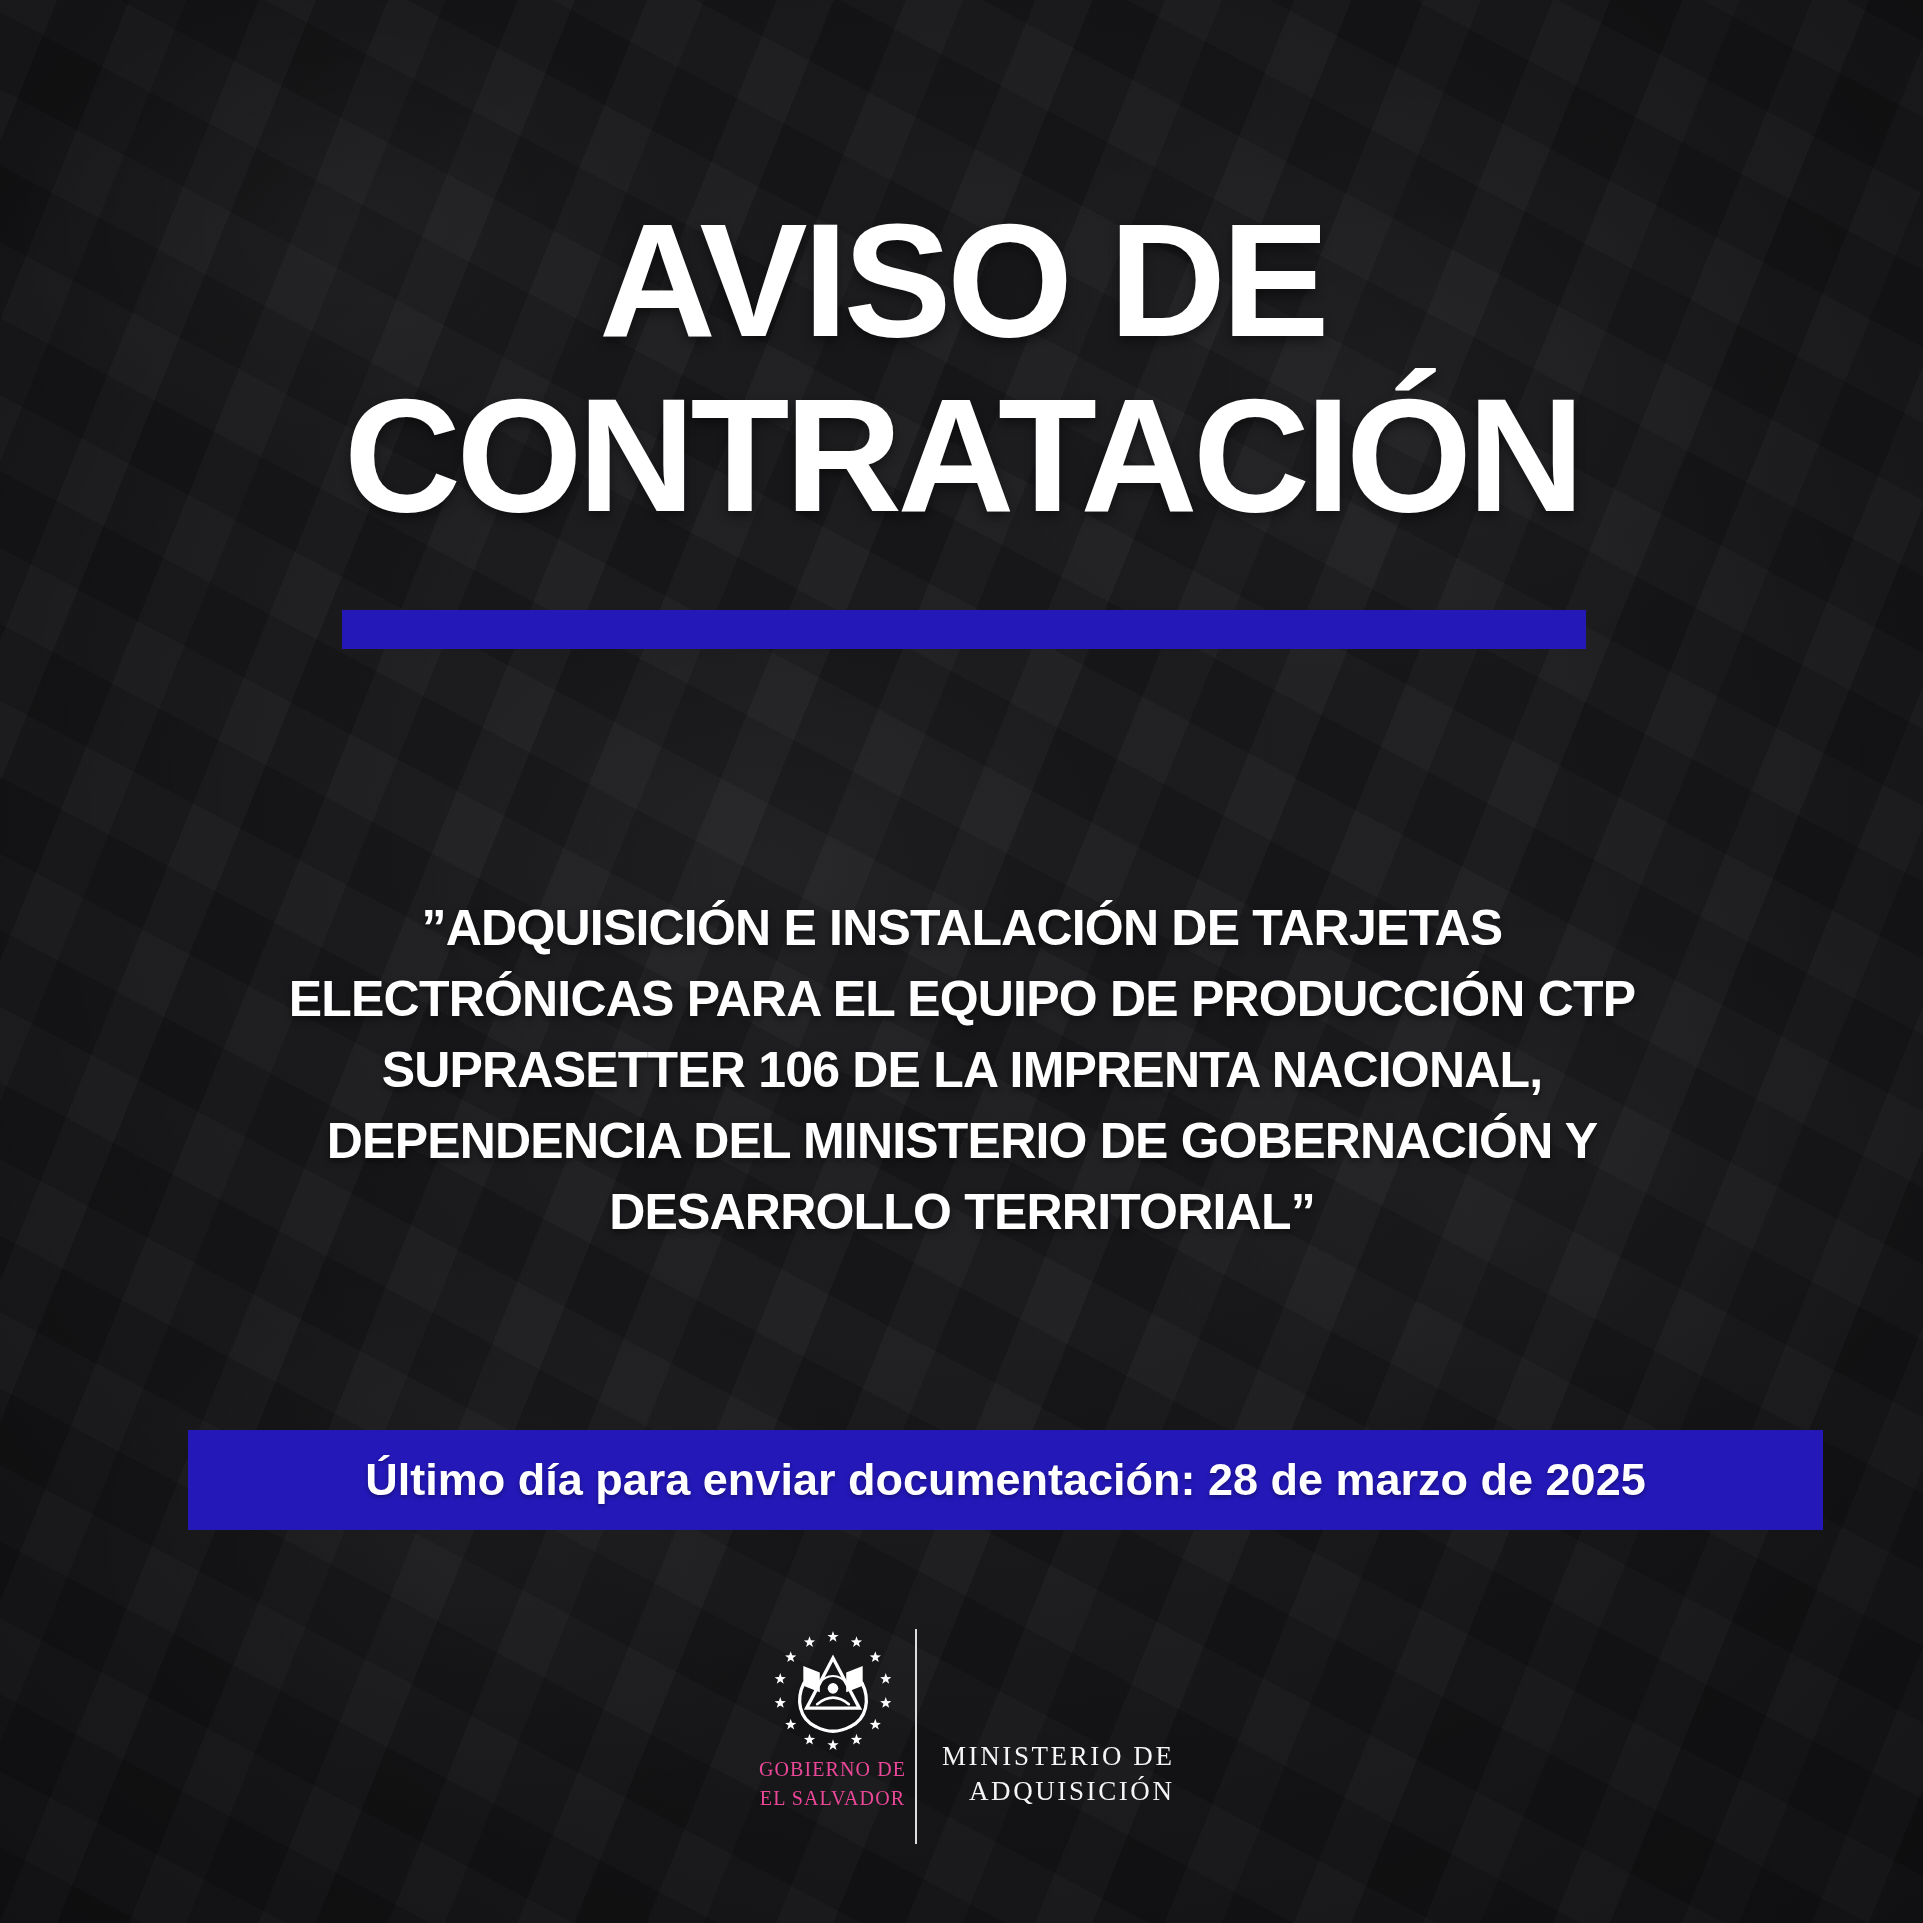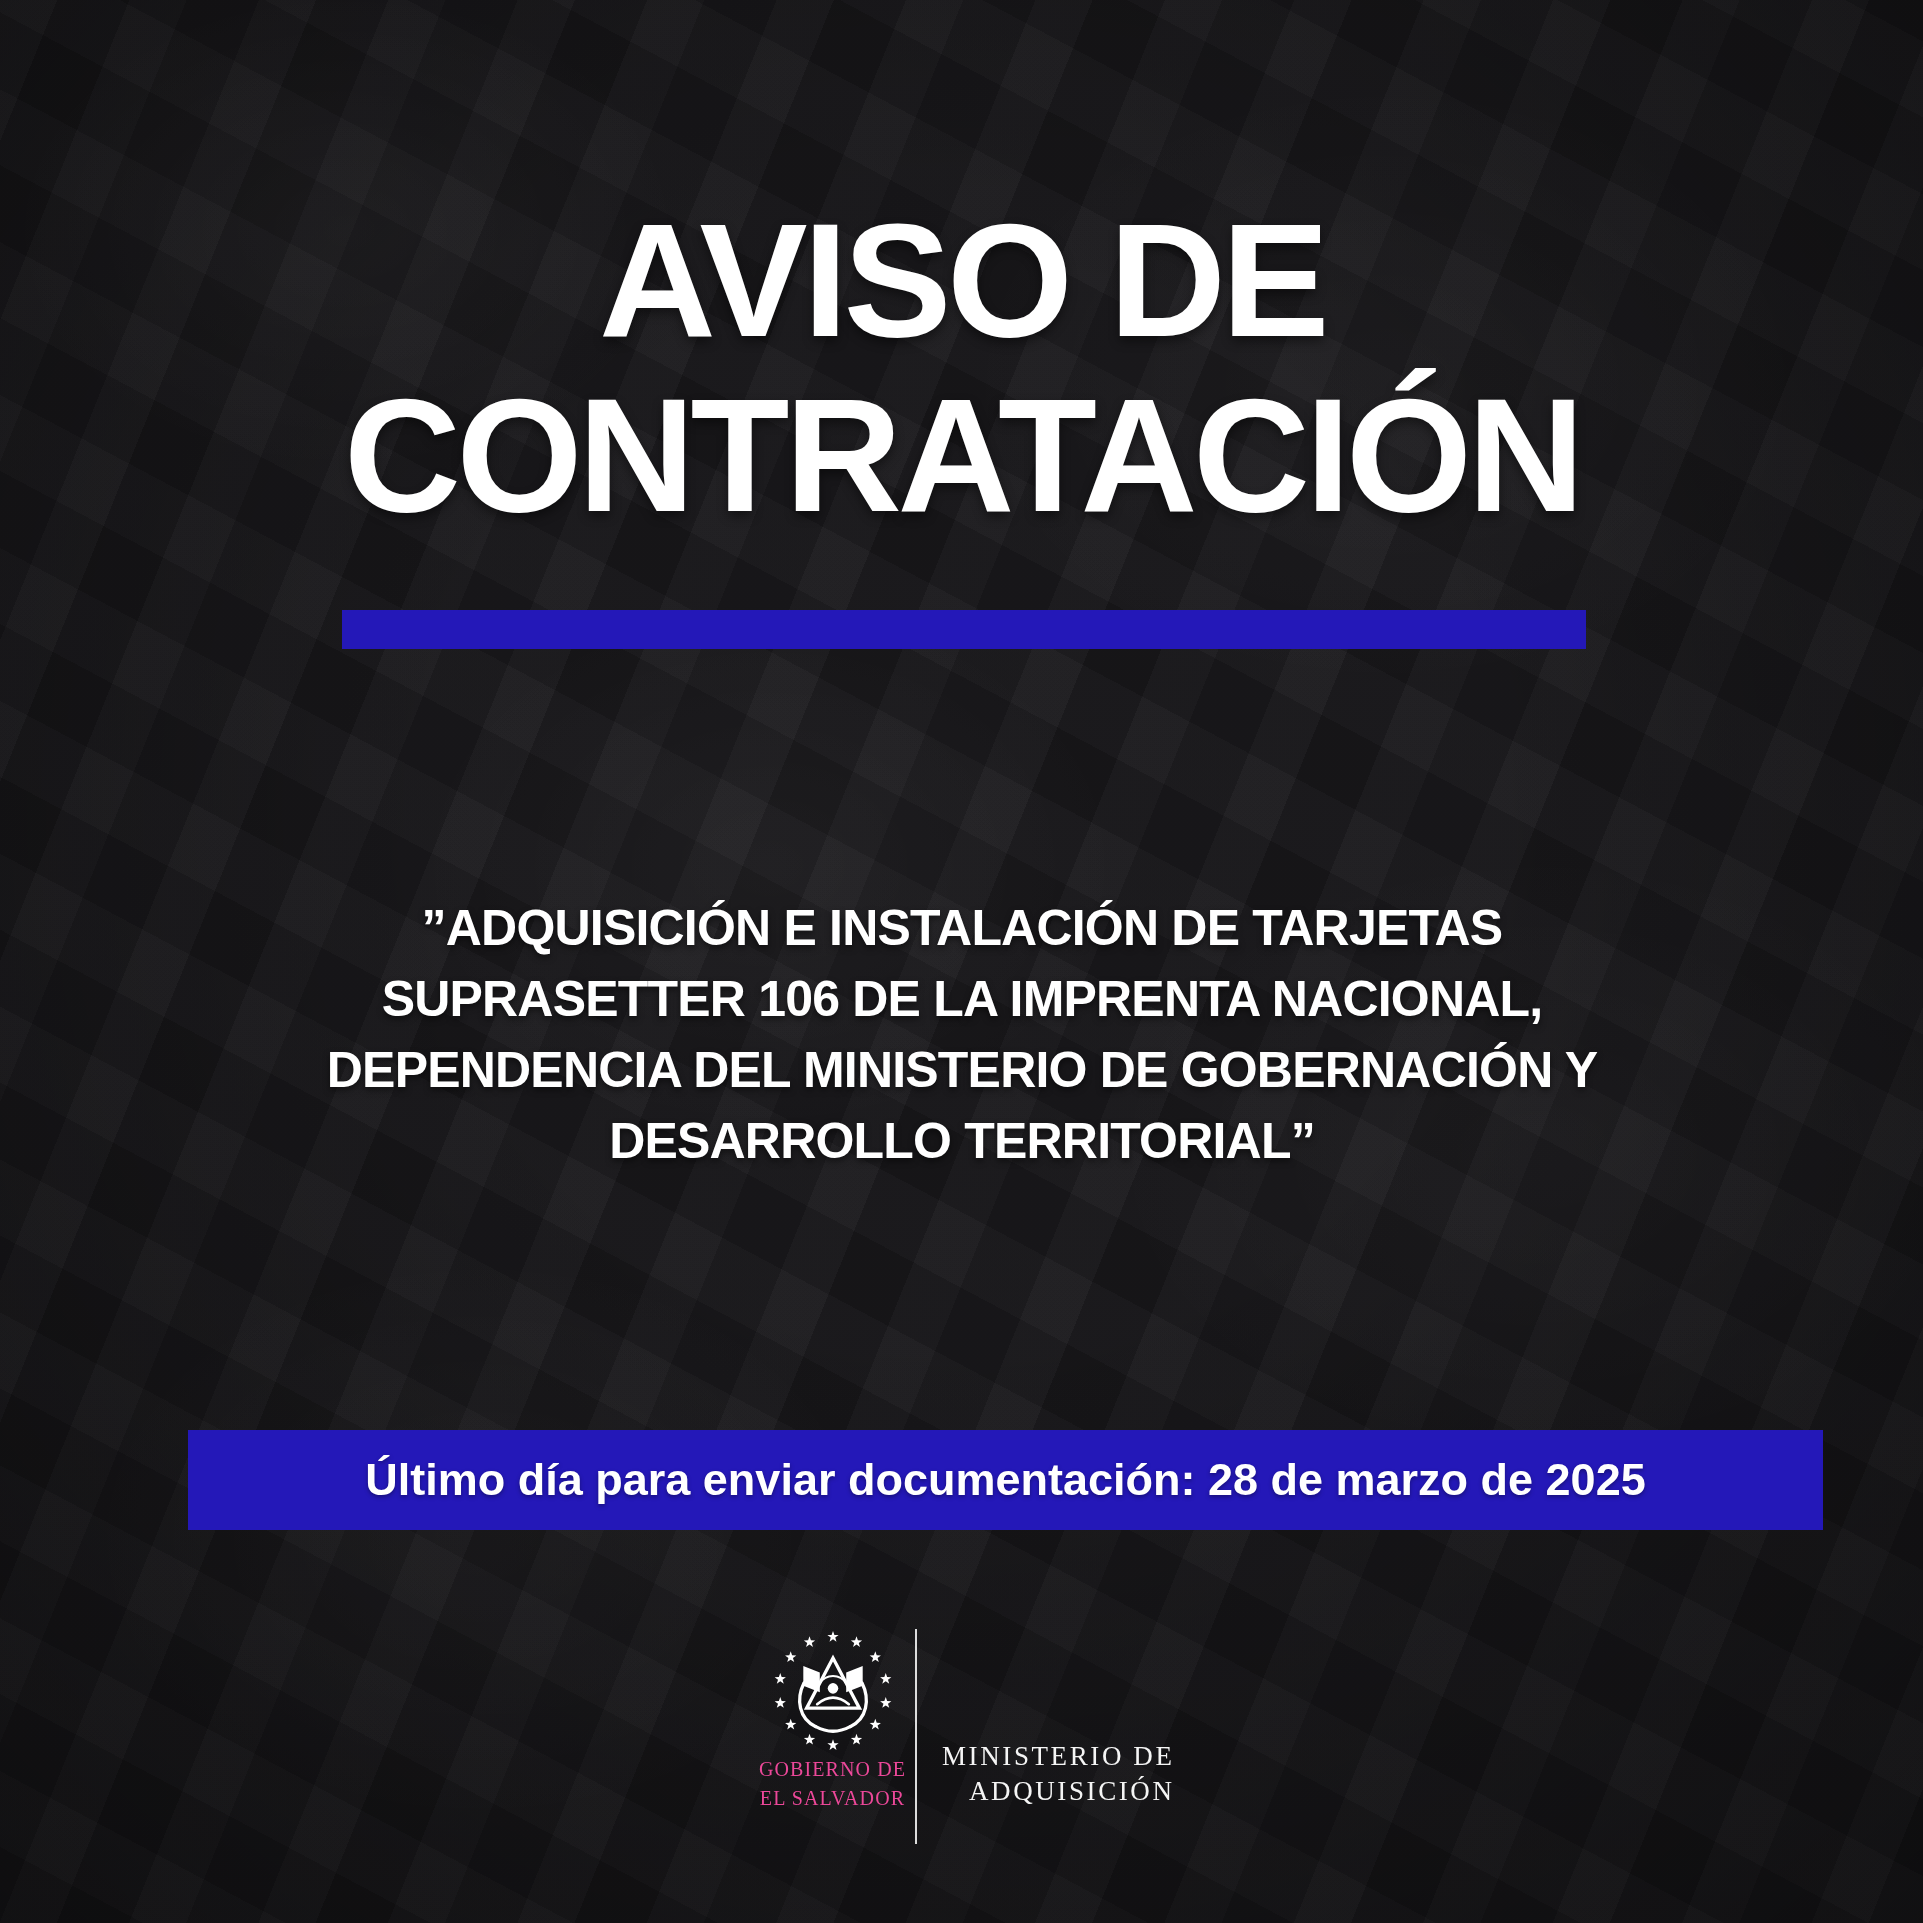--- a/index.html
+++ b/index.html
@@ -152,20 +152,21 @@
 
   <div class="title-block">
     <div class="line">AVISO DE</div>
     <div class="line">CONTRATACIÓN</div>
   </div>
 
   <div class="divider-bar"></div>
 
   <div class="body-block">
     <div class="line">”ADQUISICIÓN E INSTALACIÓN DE TARJETAS</div>
+    <div class="line">ELECTRÓNICAS PARA EL EQUIPO DE PRODUCCIÓN CTP</div>
     <div class="line">SUPRASETTER 106 DE LA IMPRENTA NACIONAL,</div>
     <div class="line">DEPENDENCIA DEL MINISTERIO DE GOBERNACIÓN Y</div>
     <div class="line">DESARROLLO TERRITORIAL”</div>
   </div>
 
   <div class="deadline-banner">
     <span>Último día para enviar documentación: 28 de marzo de 2025</span>
   </div>
 
   <div class="footer-logo">

